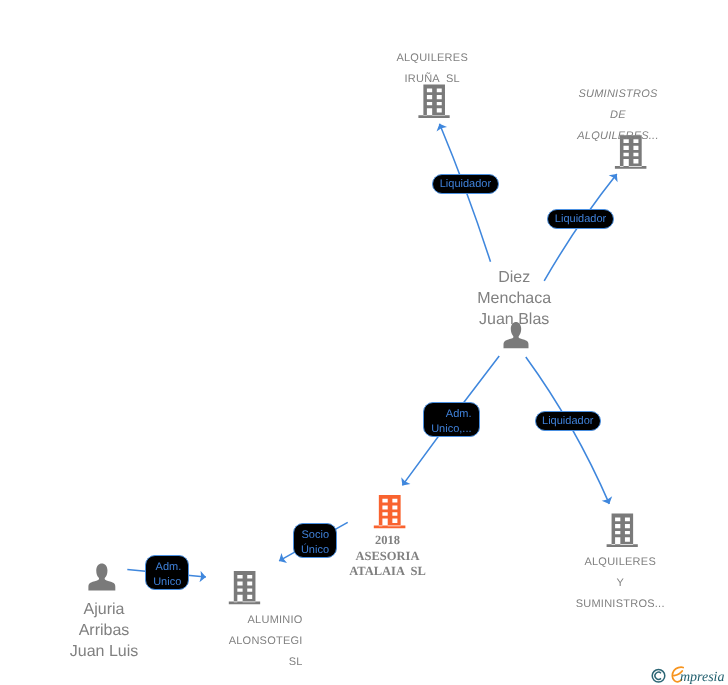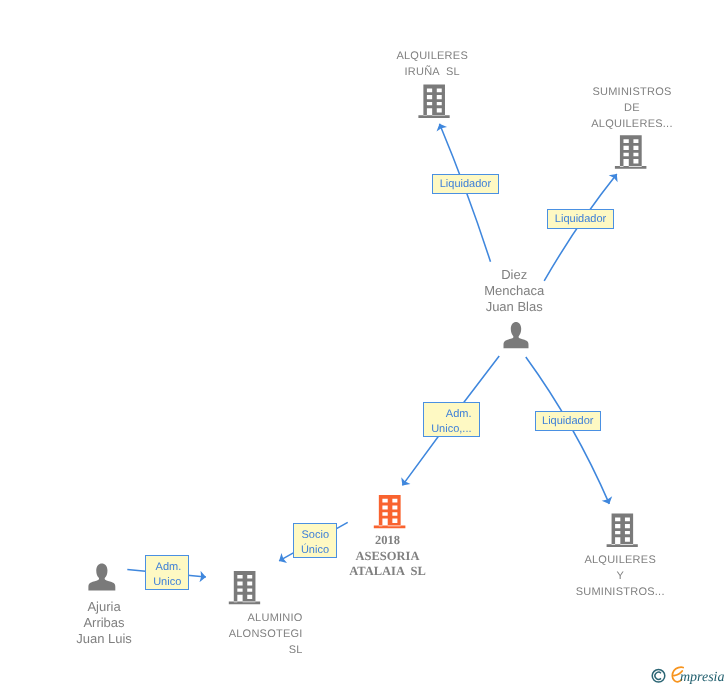--- a/index.html
+++ b/index.html
@@ -1,25 +1,25 @@
 <!DOCTYPE html>
 <html><head>
 <meta charset="utf-8">
 <style>
   html,body{margin:0;padding:0;}
   body{width:728px;height:685px;background:#ffffff;
        font-family:"Liberation Sans",sans-serif;overflow:hidden;position:relative;
        -webkit-font-smoothing:antialiased;text-rendering:geometricPrecision;}
   #graph-canvas{position:absolute;left:0;top:0;width:728px;height:685px;}
   .node-label{position:absolute;text-align:center;color:#808080;font-size:11px;
-              line-height:16px;white-space:pre;letter-spacing:.25px;}
+              line-height:21px;white-space:pre;letter-spacing:.25px;}
   .node-label.hl{font-weight:bold;font-size:12.5px;line-height:15.6px;letter-spacing:0;font-family:Liberation Serif, serif;}
-  .node-label.person{font-size:13px;letter-spacing:0;}
-  .edge-label{position:absolute;background:#fef9c3;border:1.5px solid #4a90e2;
-              border-radius:0;color:#3f80d8;font-size:11px;line-height:15.4px;
+  .node-label.person{font-size:16px;letter-spacing:0;}
+  .edge-label{position:absolute;background:#000000;border:1.5px solid #4a90e2;
+              border-radius:10px;color:#3f80d8;font-size:11px;line-height:15.4px;
               text-align:center;white-space:pre;display:flex;
               align-items:center;justify-content:center;box-sizing:border-box;padding-top:1.5px;}
   .edge-label.two{padding-top:5px;text-align:right;}
   #watermark{position:absolute;left:650px;top:663px;}
 </style>
 </head>
 <body>
 
 <svg id="graph-canvas" viewBox="0 0 728 685" xmlns="http://www.w3.org/2000/svg">
   <defs>
@@ -68,21 +68,21 @@
     <use href="#person-shape" transform="translate(503.5,321.9) scale(0.781,0.827)" fill="#7a7a7a"></use>
     <use href="#bld-shape" transform="translate(373.8,494.9) scale(0.987,1.044)" fill="#f9632f"></use>
     <use href="#bld-shape" transform="translate(606.6,513.5) scale(0.975,1.047)" fill="#7a7a7a"></use>
     <use href="#person-shape" transform="translate(88.4,563.5) scale(0.841,0.844)" fill="#7a7a7a"></use>
     <use href="#bld-shape" transform="translate(228.8,571) scale(0.98,1.041)" fill="#7a7a7a"></use>
   </g>
 </svg>
 
 <div class="node-label" style="left:372.2px;top:47.8px;width:120px;">ALQUILERES
 IRUÑA  SL</div>
-<div class="node-label" style="left:572px;top:83.5px;width:120px;">SUMINISTROS
+<div class="node-label" style="left:558px;top:83.5px;width:120px;font-style:italic;">SUMINISTROS
 DE
 ALQUILERES...</div>
 <div class="node-label person" style="left:454.2px;top:266.8px;width:120px;">Diez
 Menchaca
 Juan Blas</div>
 <div class="node-label hl" style="left:327.5px;top:533.2px;width:120px;">2018
 ASESORIA
 ATALAIA  SL</div>
 <div class="node-label" style="left:560.2px;top:551.8px;width:120px;">ALQUILERES
 Y

